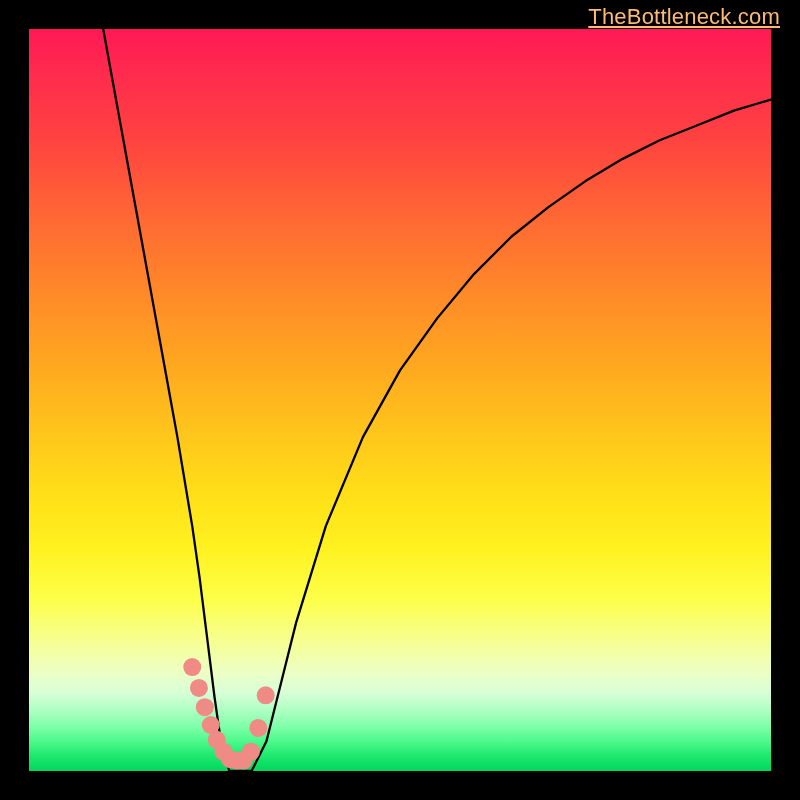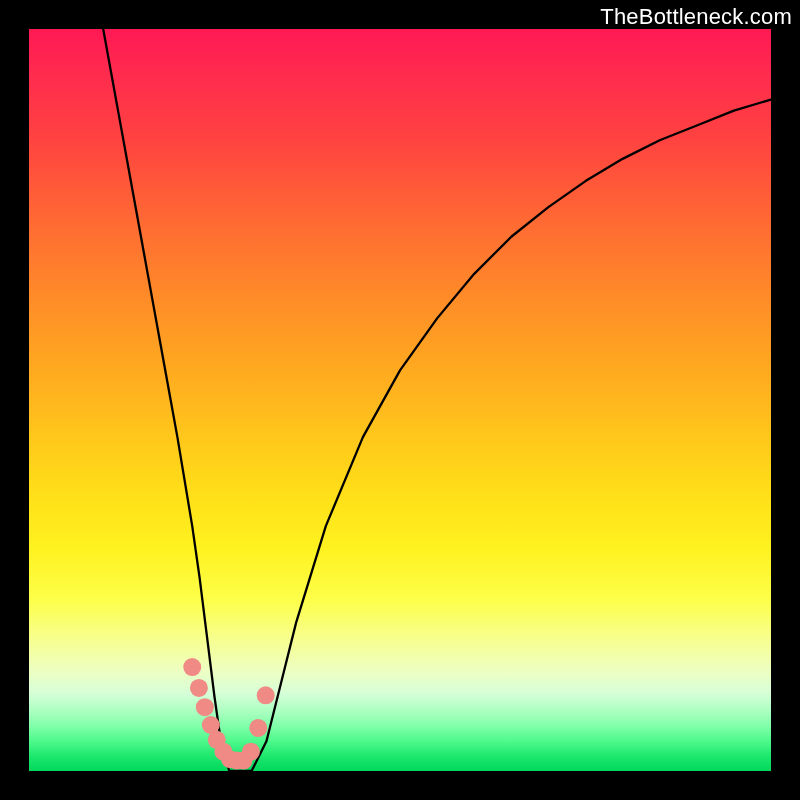--- a/index.html
+++ b/index.html
@@ -41,26 +41,27 @@
       #aaffc0 92%,
       #7fffa8 94%,
       #4df98b 96%,
       #1de86e 98%,
       #00d85c 100%
     );
   }
   .watermark {
     position: absolute;
     top: 4px;
-    right: 8px;
-    color: #ffffff;
+    right: 20px;
+    color: #fdba74;
     font-size: 22px;
     font-weight: 400;
     letter-spacing: 0.2px;
     user-select: none;
+    text-decoration: underline;
   }
   svg.curves {
     position: absolute;
     left: 0;
     top: 0;
     width: 742px;
     height: 742px;
   }
 </style>
 </head>

